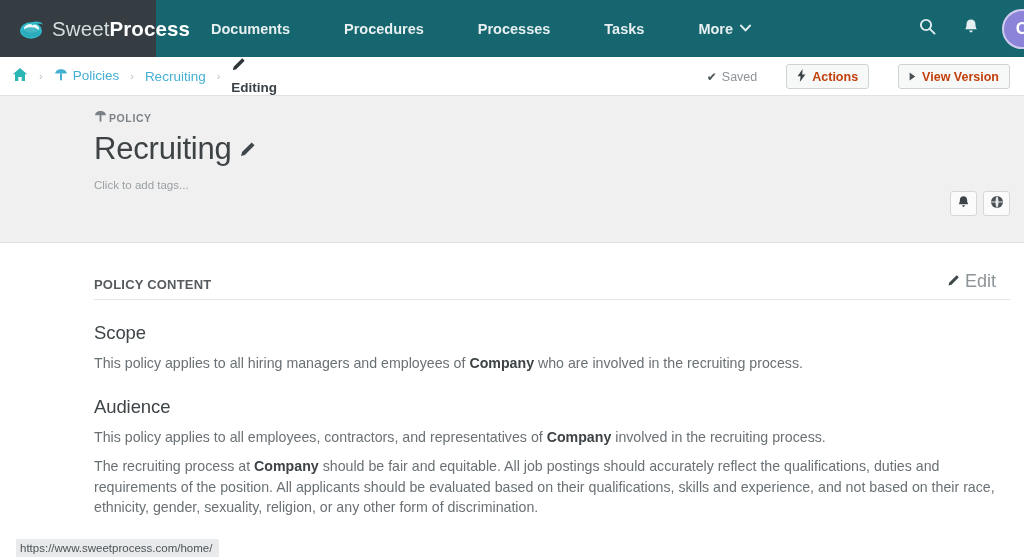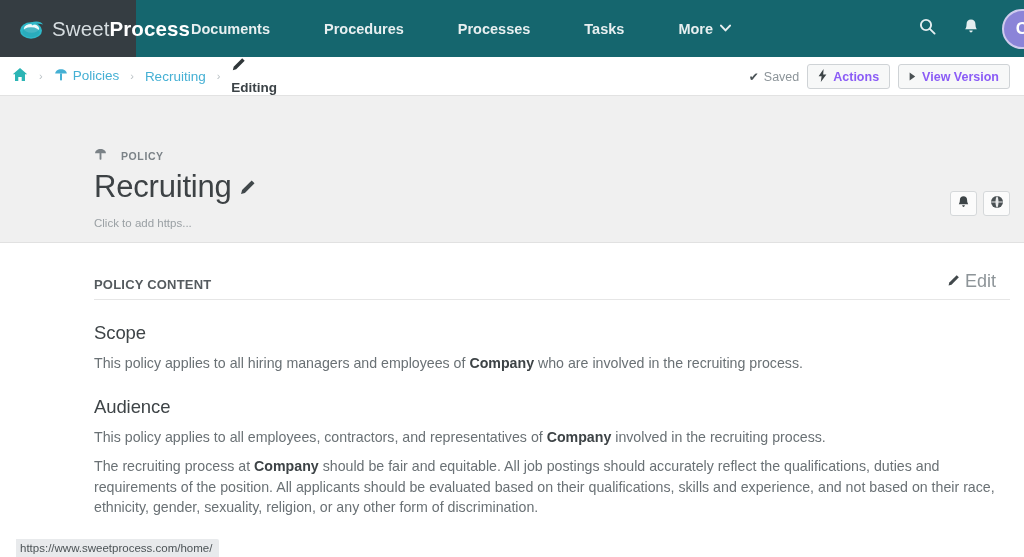--- a/index.html
+++ b/index.html
@@ -13,21 +13,21 @@
 
   
   .topnav {
     position: relative;
     height: 57px;
     background: #15666e;
     display: flex;
     align-items: stretch;
   }
   .logo-block {
-    width: 136px;
+    width: 156px;
     background: #353d42;
     display: flex;
     align-items: center;
     padding-left: 18px;
     gap: 8px;
   }
   .logo-mark { width: 26px; height: 26px; flex: none; }
   .logo-text {
     font-size: 20.5px;
     color: #ffffff;
@@ -108,43 +108,43 @@
     font-size: 12.5px; color: #8c9499;
   }
   .saved .check { color: #4a5256; font-size: 12px; }
   .btn-sm {
     display: flex; align-items: center; gap: 6px;
     height: 25px;
     padding: 0 10px;
     border: 1px solid #cfd3d6;
     border-radius: 3px;
     background: #f7f8f8;
-    color: #8b5cf6;
+    color: #c2410c;
     font-size: 12.5px;
     font-weight: 600;
     cursor: pointer;
     white-space: nowrap;
+    margin-left: 21px;
   }
   .btn-sm .glyph { font-size: 11px; }
 
   
   .dochead {
     position: relative;
     height: 147px;
     background: #f0f0f0;
     border-bottom: 1px solid #e1e1e1;
     padding: 14px 0 0 94px;
   }
   .policy-kicker {
-    display: flex; align-items: center; gap: 14px;
+    display: flex; align-items: center; gap: 2px;
     color: #7b8287;
     font-size: 10.5px;
     font-weight: 700;
     letter-spacing: .6px;
-    margin-top: 38px;
   }
   .doc-title-row {
     display: flex; align-items: center; gap: 7px;
     margin-top: 5px;
   }
   .doc-title {
     font-size: 31px;
     font-weight: 400;
     color: #3d4245;
     line-height: 1.25;
@@ -370,21 +370,21 @@
   <div class="doc-title-row">
     <span class="doc-title">Recruiting</span>
     <span class="title-pencil">
       <svg width="17" height="17" viewBox="0 0 15 15">
         <path d="M11.2 1.3 L13.7 3.8 L5.2 12.3 L1.8 13.2 L2.7 9.8 Z" fill="#41484b"></path>
       </svg>
     </span>
   </div>
 
   <div class="tags-hint">
-    <span>Click to add https...</span>
+    <span>Click to add tags...</span>
   </div>
 
   <div class="dochead-actions">
     <div class="icon-box">
       <span>
         <svg width="13" height="14" viewBox="0 0 16 17">
           <path d="M8 1.4 C5.3 1.4 3.6 3.2 3.6 5.8 C3.6 9.6 2.2 11.2 2.2 11.2 L13.8 11.2 C13.8 11.2 12.4 9.6 12.4 5.8 C12.4 3.2 10.7 1.4 8 1.4 Z" fill="#3d4447"></path>
           <path d="M6.3 12.6 C6.3 13.7 7.1 14.5 8 14.5 C8.9 14.5 9.7 13.7 9.7 12.6 Z" fill="#3d4447"></path>
         </svg>
       </span>

